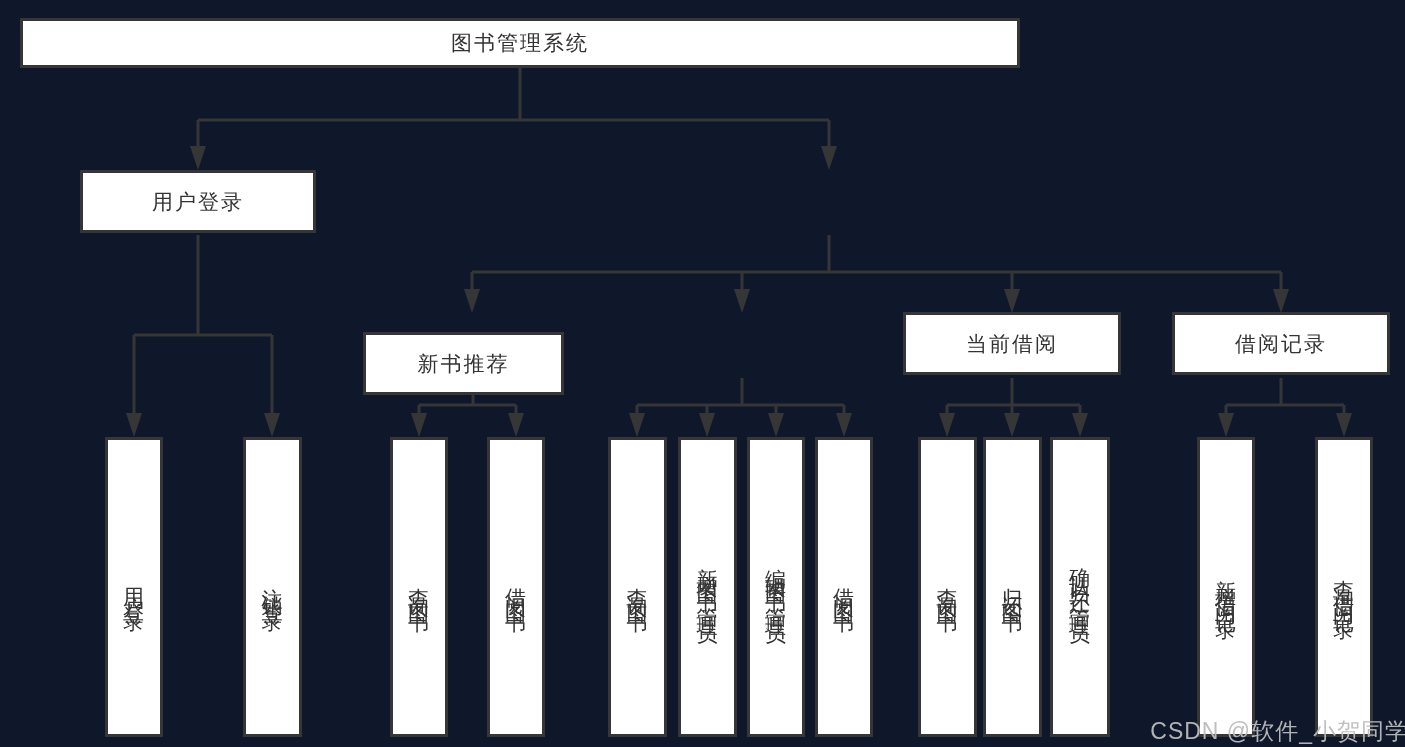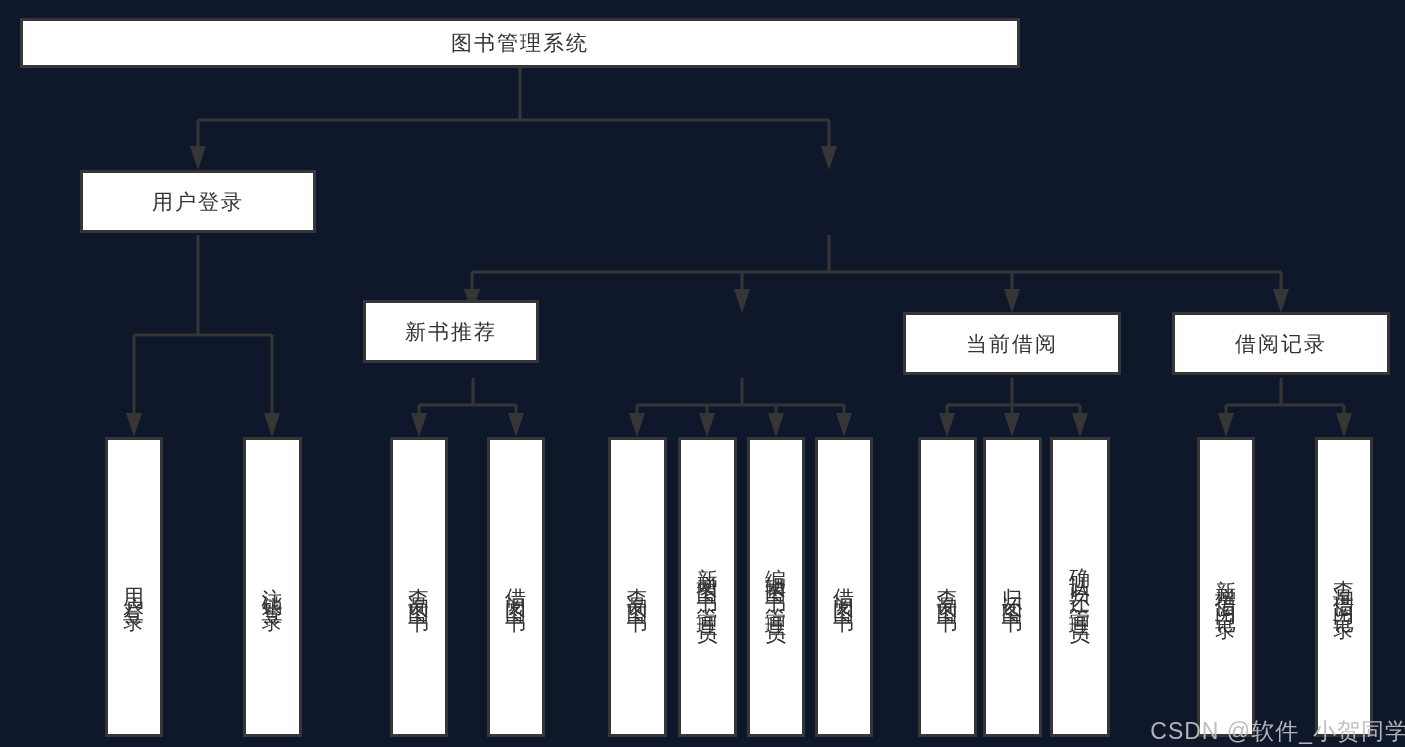--- a/index.html
+++ b/index.html
@@ -65,21 +65,21 @@
   </svg>
 
   <div class="box" style="left:20px;top:18px;width:1000px;height:50px;">
     <span>图书管理系统</span>
   </div>
 
   <div class="box" style="left:80px;top:170px;width:236px;height:63px;">
     <span>用户登录</span>
   </div>
 
-  <div class="box" style="left:363px;top:300px;width:176px;height:63px;">
+  <div class="box" style="left:363px;top:332px;width:201px;height:63px;">
     <span>新书推荐</span>
   </div>
   <div class="box" style="left:903px;top:312px;width:218px;height:63px;">
     <span>当前借阅</span>
   </div>
   <div class="box" style="left:1172px;top:312px;width:218px;height:63px;">
     <span>借阅记录</span>
   </div>
 
   <div class="box vbox" style="left:105px;top:437px;width:58px;height:300px;">

